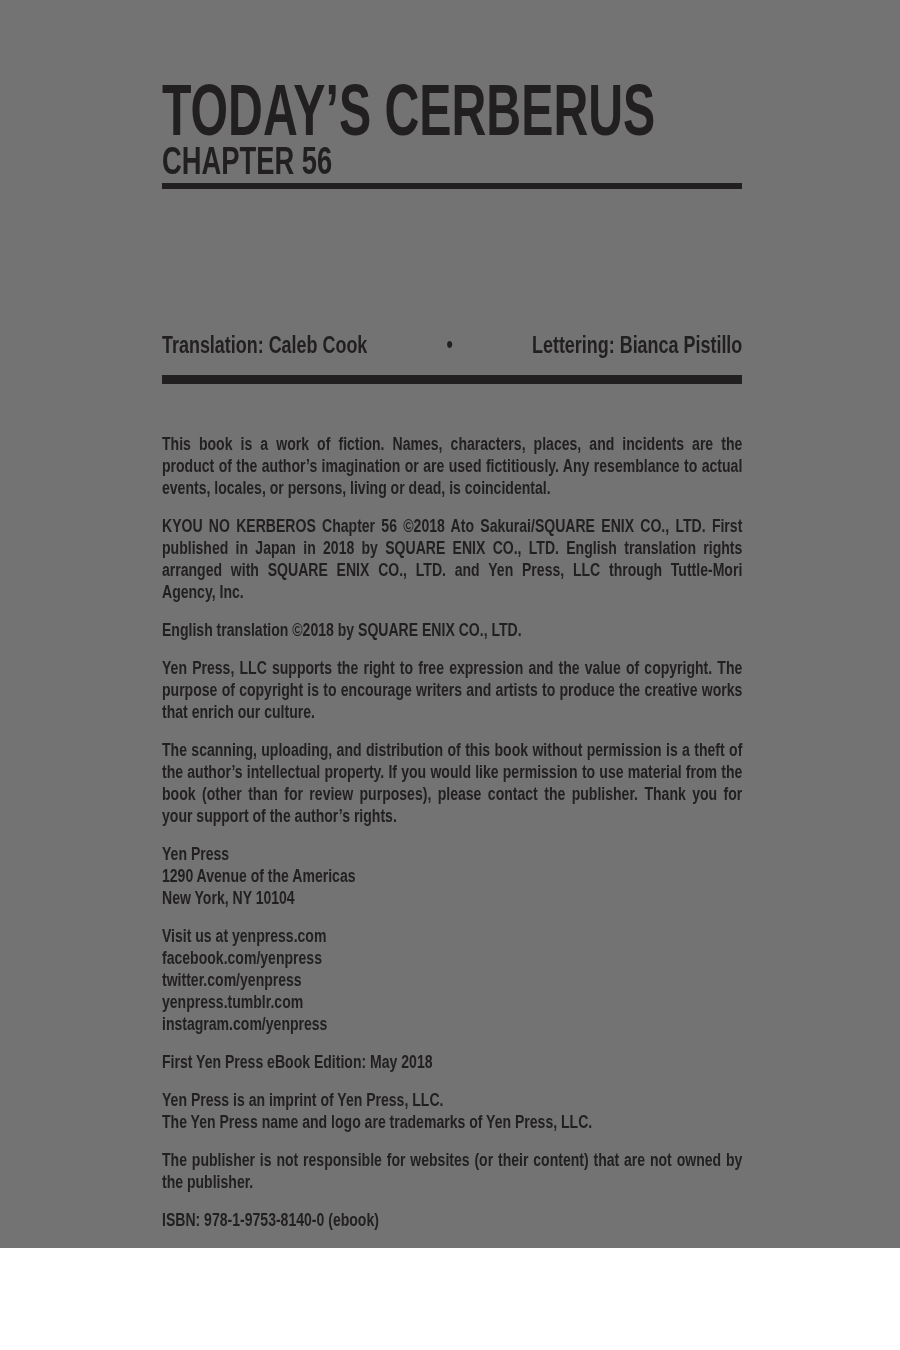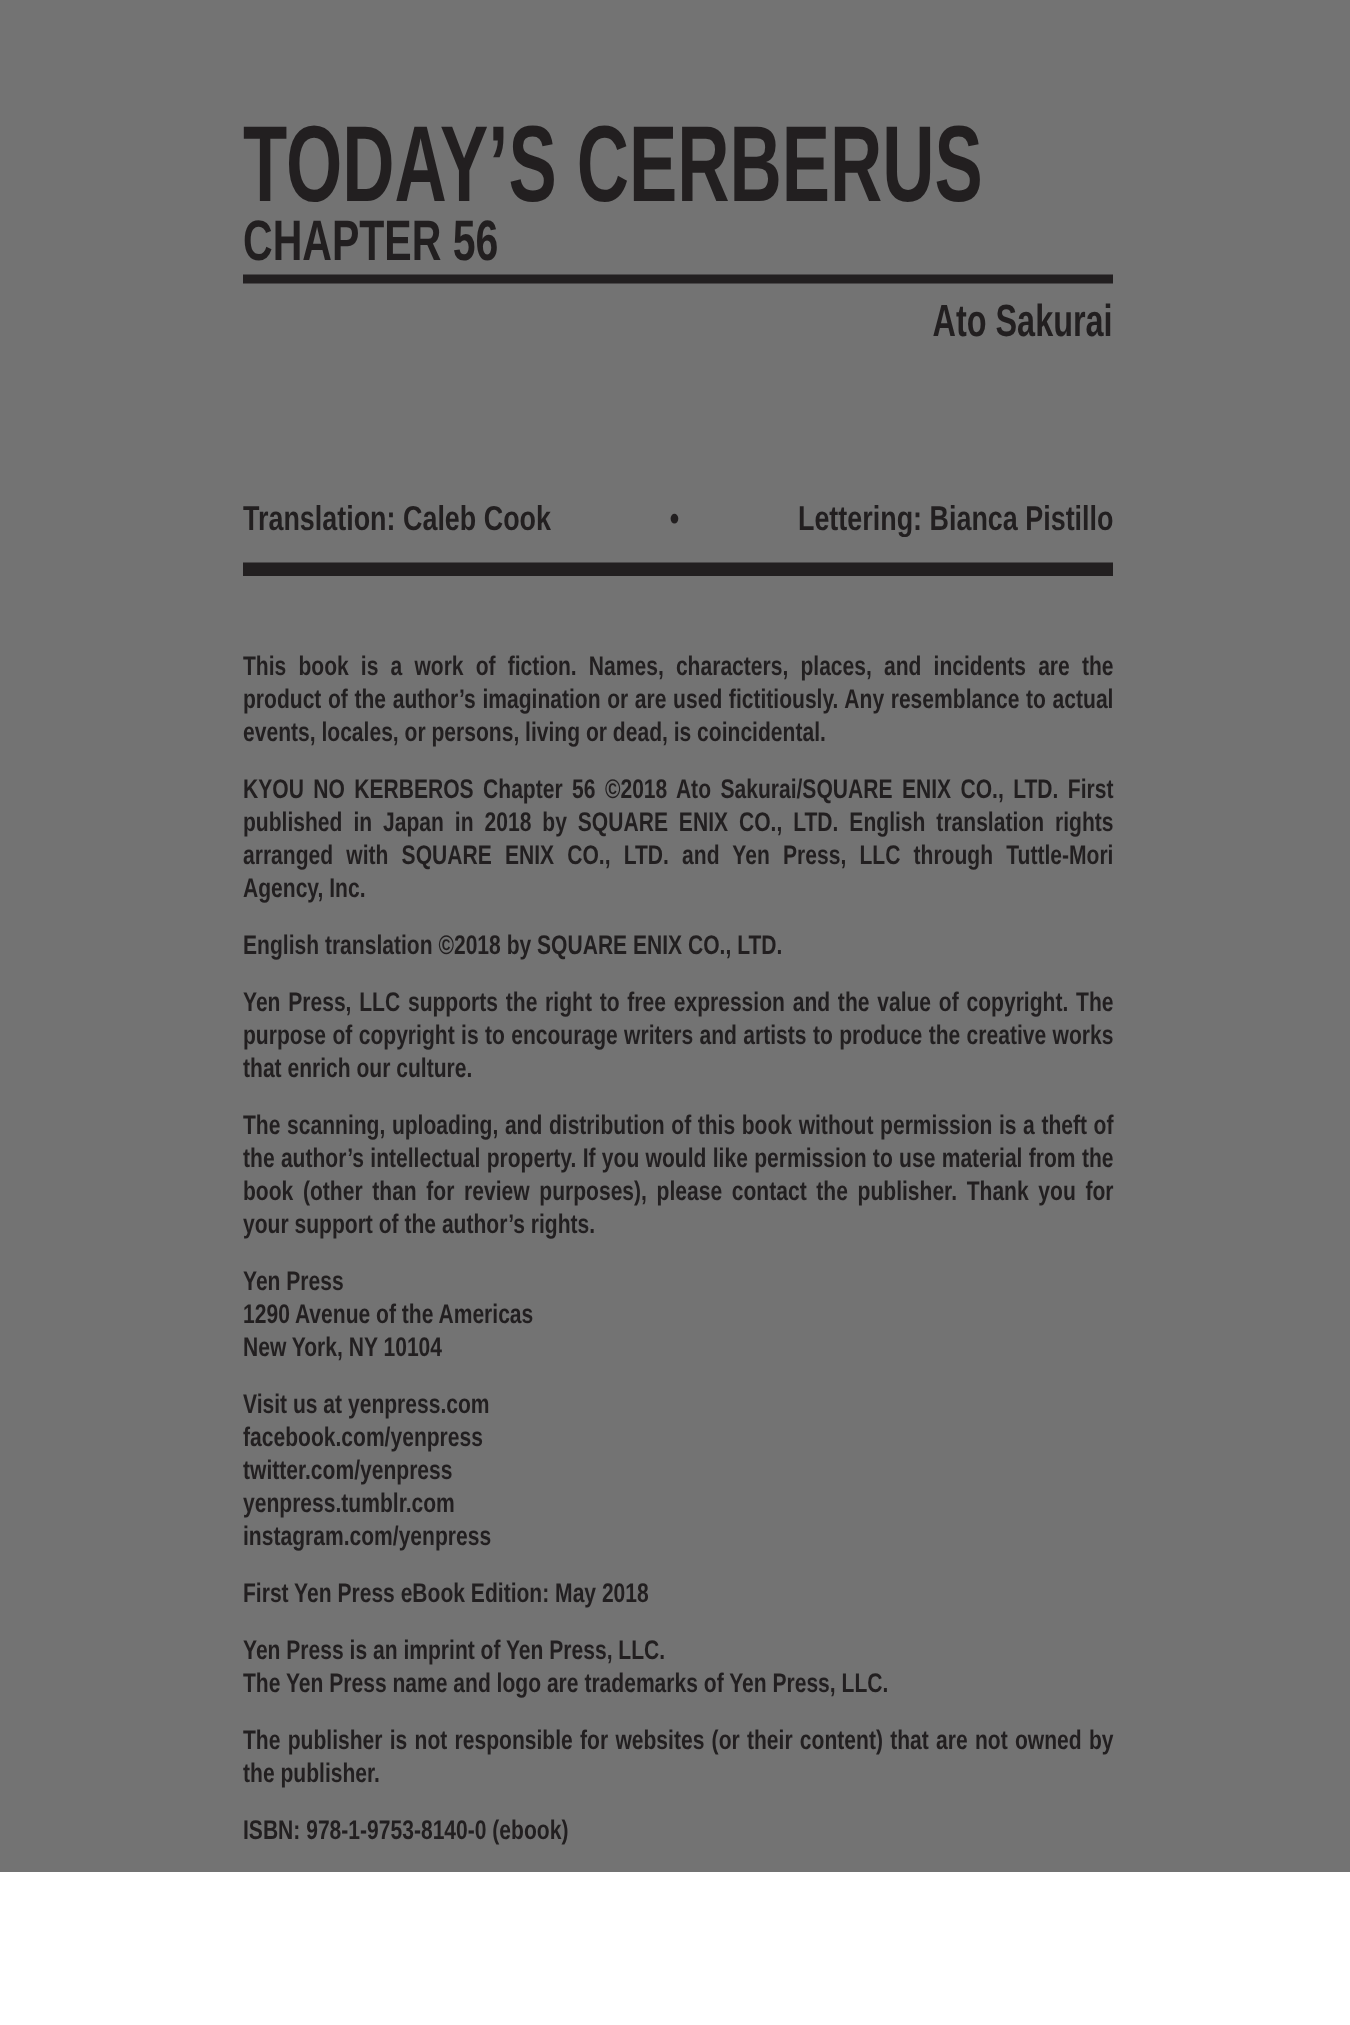--- a/index.html
+++ b/index.html
@@ -64,23 +64,20 @@
   .body-copy .line { text-align: left; }
 </style>
 </head>
 <body>
 
 <div class="page">
 
   <div class="title">TODAY’S CERBERUS</div>
   <div class="chapter">CHAPTER 56</div>
   <div class="rule1"></div>
-  <div class="author">
-    <span>Ato Sakurai</span>
-  </div>
 
   <div class="credits">
     <span>Translation: Caleb Cook</span>
     <span class="bullet">•</span>
     <span>Lettering: Bianca Pistillo</span>
   </div>
   <div class="rule2"></div>
 
   <div class="body-copy">
 

